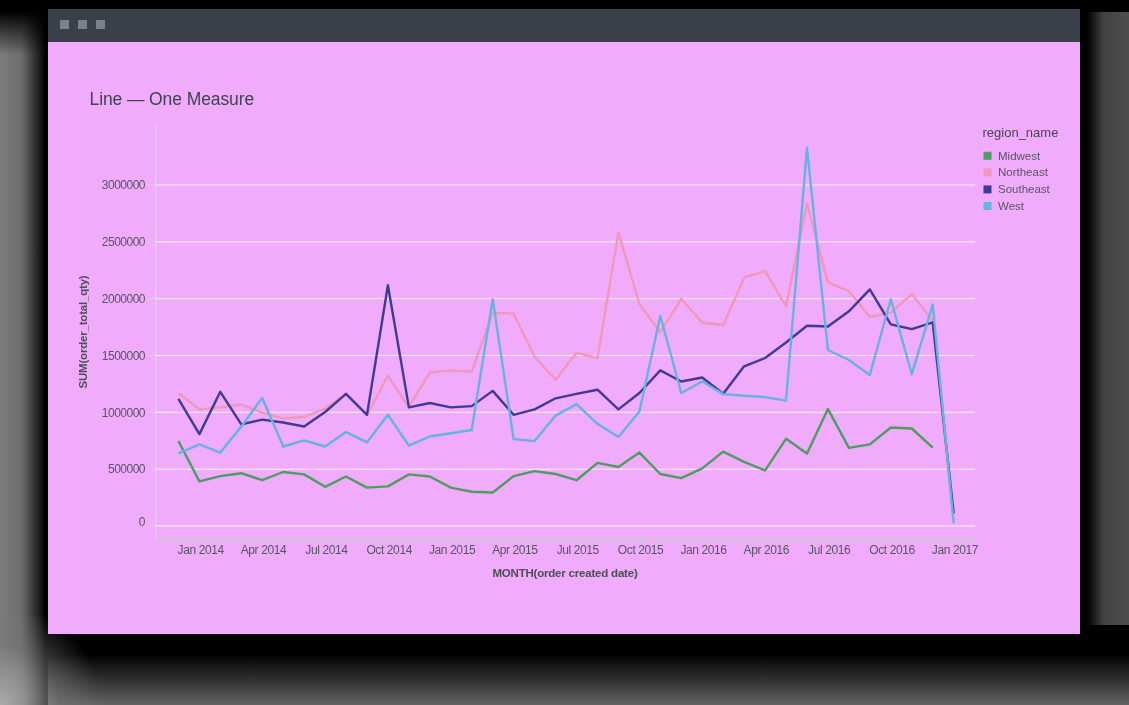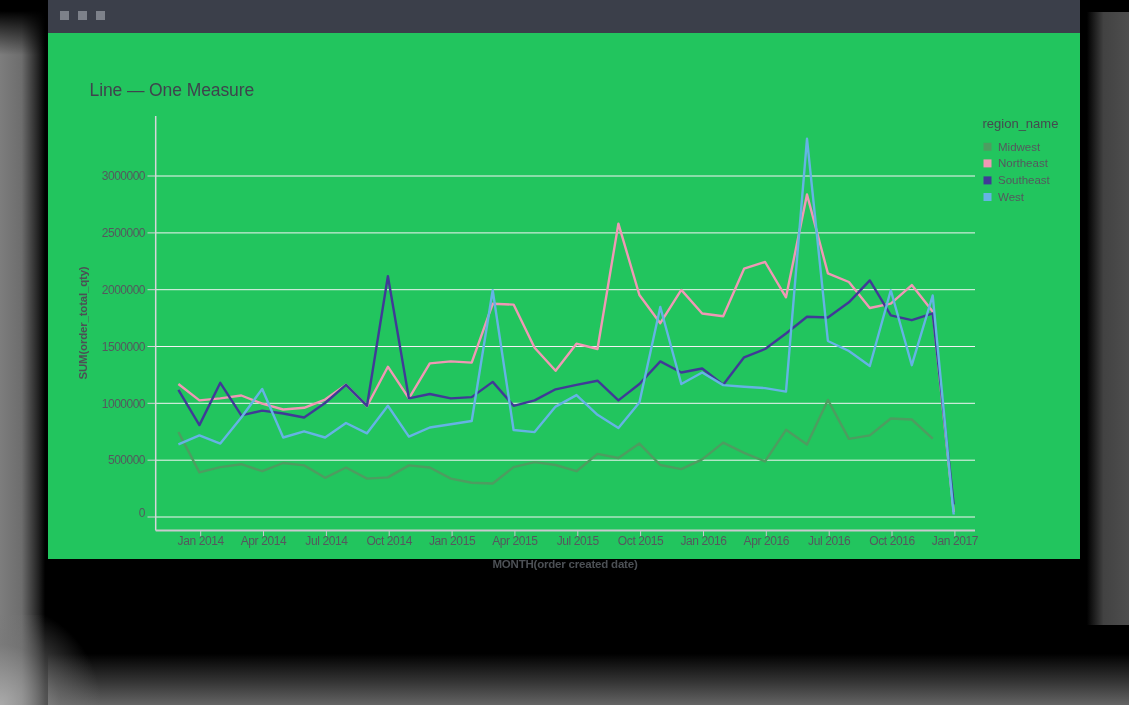--- a/index.html
+++ b/index.html
@@ -1,20 +1,20 @@
 <!DOCTYPE html>
 <html><head><meta charset="utf-8"><style>
   html,body{margin:0;padding:0;}
   body{width:1129px;height:705px;background:#000;overflow:hidden;position:relative;font-family:"Liberation Sans",sans-serif;}
   #glowL{position:absolute;left:0;top:0;width:48px;height:705px;background:linear-gradient(to right,#7d7d7d 0%,#6d6d6d 45%,#222 80%,#000 94%);}
   #glowLtop{position:absolute;left:0;top:0;width:48px;height:55px;background:linear-gradient(to bottom,#000 20%,rgba(0,0,0,0));}
   #glowR{position:absolute;left:1080px;top:12px;width:49px;height:613px;background:linear-gradient(to right,#000 0%,#000 14%,#424242 48%,#4e4e4e 100%);}
   #glowB{position:absolute;left:48px;top:625px;width:1081px;height:80px;background:linear-gradient(to bottom,#000 0%,#000 36%,#333 70%,#646464 100%);}
   #glowBL{position:absolute;left:0;top:615px;width:100px;height:90px;background:radial-gradient(circle at 0% 100%,rgba(175,175,175,0.9) 0%,rgba(120,120,120,0.5) 45%,rgba(0,0,0,0) 75%);}
-  #win{position:absolute;left:48px;top:0;width:1032px;height:559px;background:#22c55e;}
+  #win{position:absolute;left:48px;top:9px;width:1032px;height:625px;background:#f0abfc;}
   #bar{position:absolute;left:0;top:0;width:100%;height:33px;background:#3b3f4a;}
   .sq{position:absolute;top:11px;width:9px;height:9px;background:#7d818a;}
   #title{position:absolute;left:41.5px;top:79.5px;font-size:17.5px;letter-spacing:-0.1px;color:#3f444d;}
 </style></head>
 <body>
   <div id="glowL"></div>
 <div id="glowLtop"></div>
 <div id="glowR"></div>
 <div id="glowB"></div>
 <div id="glowBL"></div>

